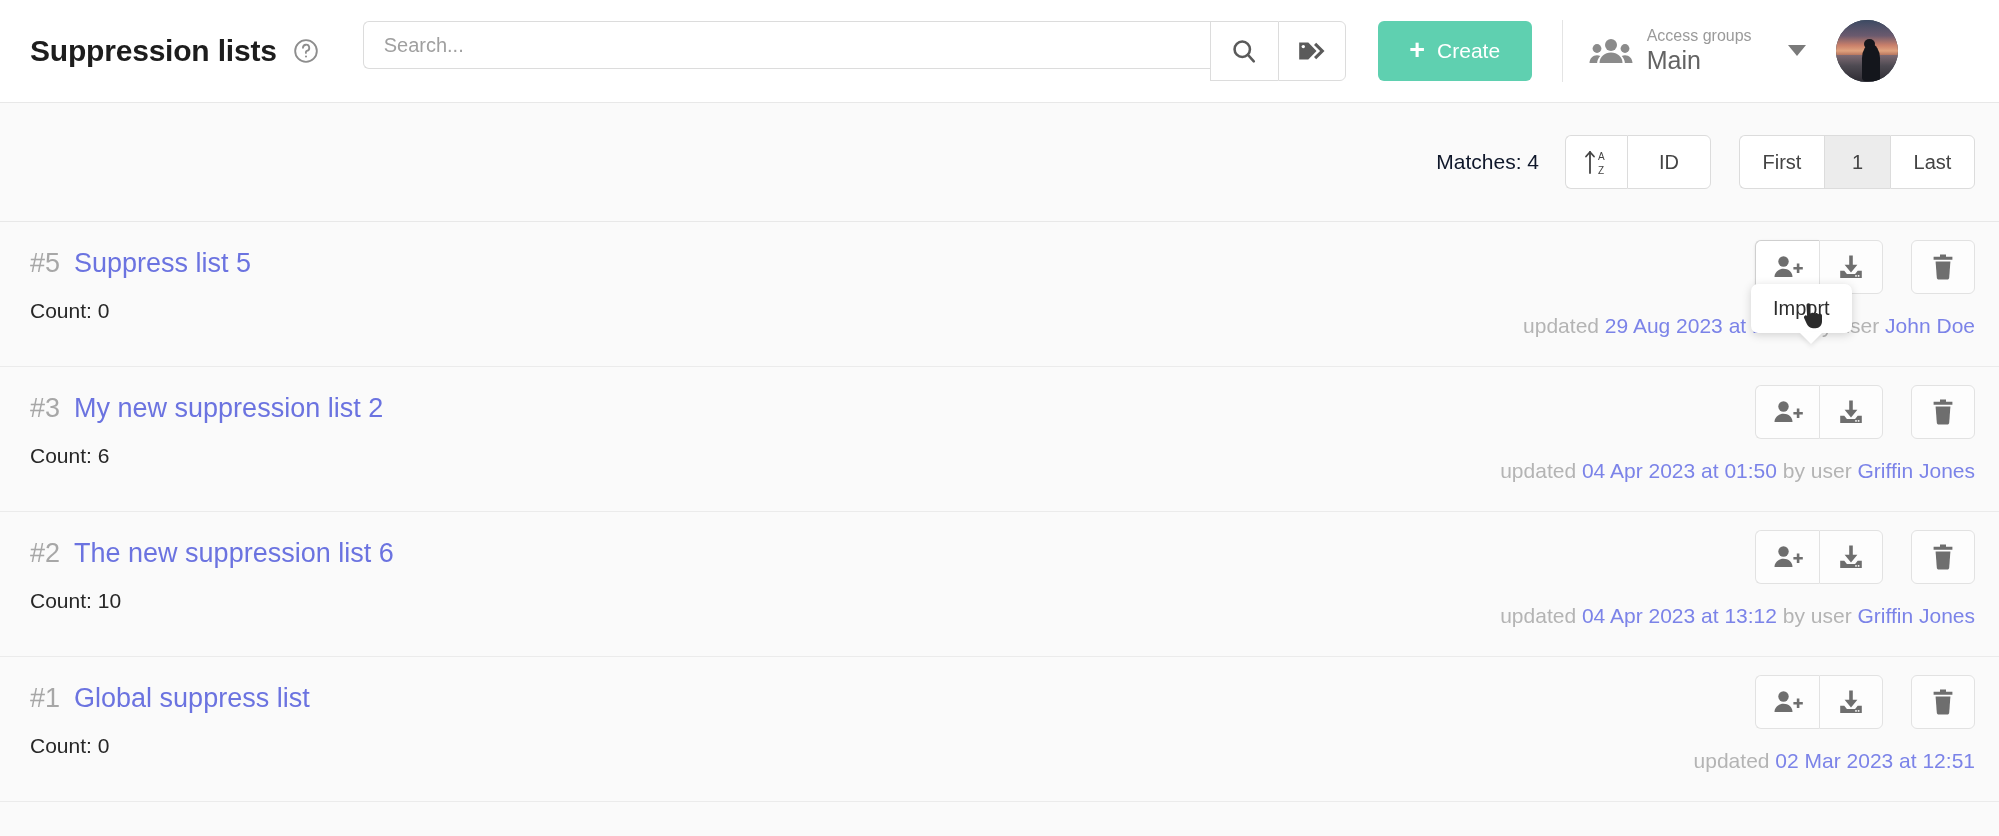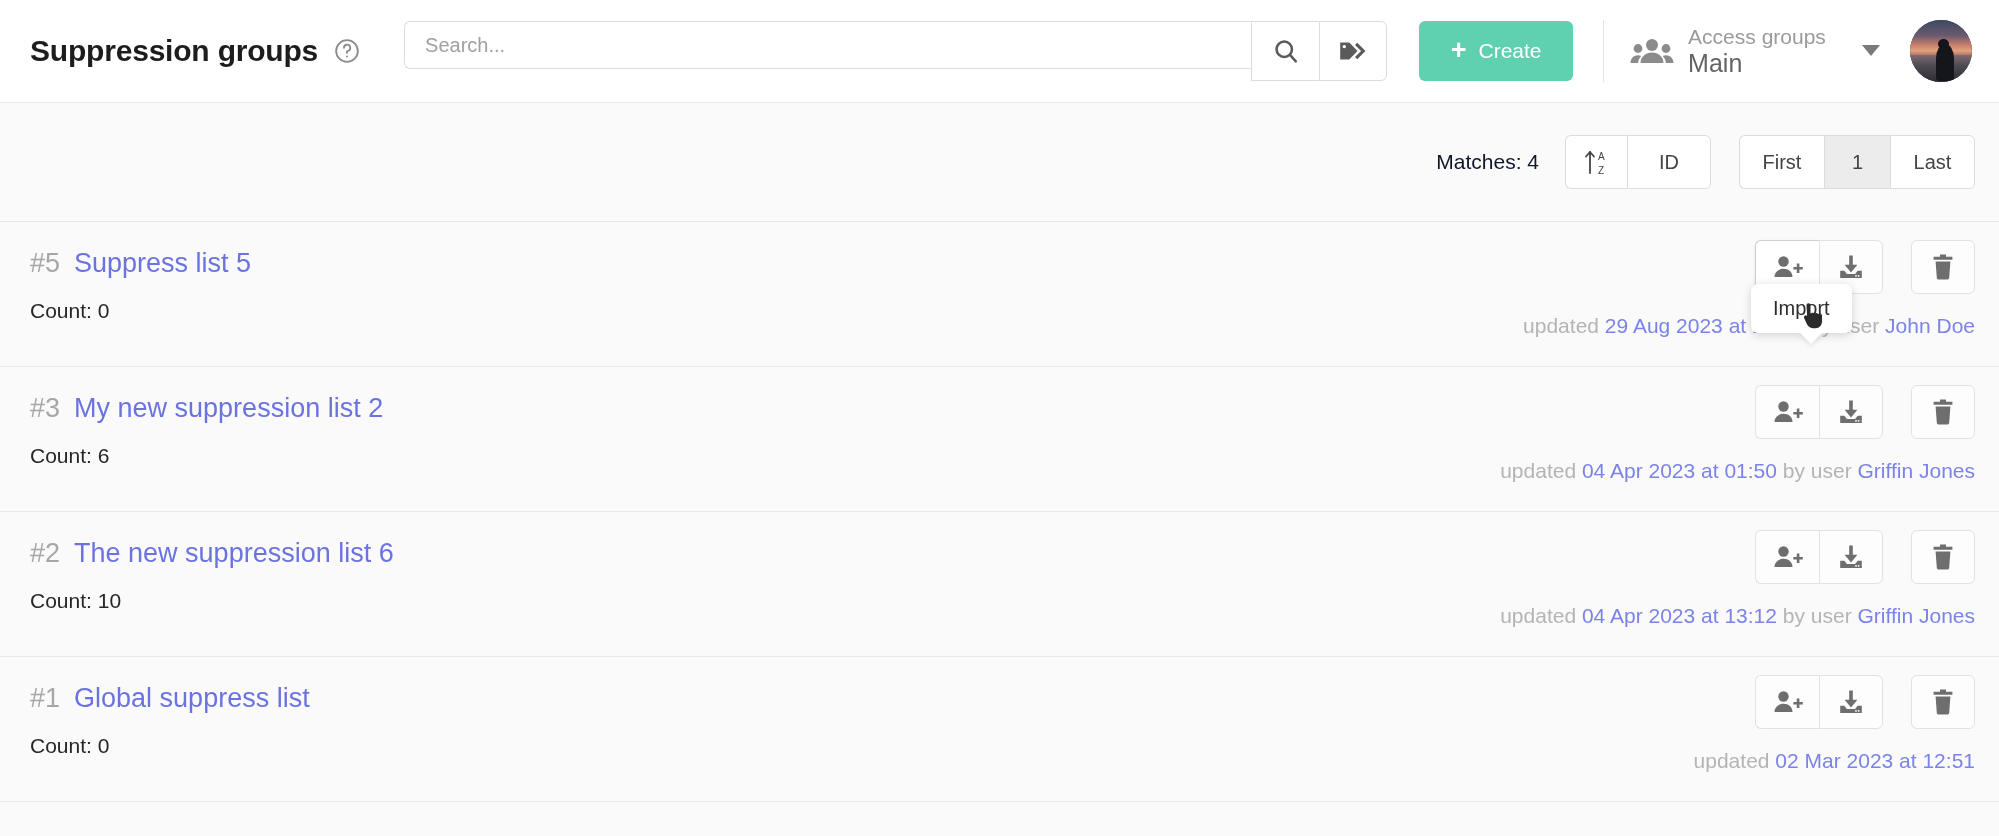--- a/index.html
+++ b/index.html
@@ -99,21 +99,21 @@
 
   .access-group {
     display: flex;
     align-items: center;
     margin-left: 26px;
     cursor: pointer;
     gap: 14px;
   }
   .group-icon { color: #8b8b8b; display:flex; align-items:center; }
   .ag-text { display: flex; flex-direction: column; line-height: 1.05; }
-  .ag-label { font-size: 21px; color: #9a9a9a; text-align: center; }
+  .ag-label { font-size: 16px; color: #9a9a9a; text-align: center; }
   .ag-value { font-size: 25px; color: #636363; margin-top: 2px; }
   .ag-caret {
     margin-left: 22px;
     width: 0; height: 0;
     border-left: 9px solid transparent;
     border-right: 9px solid transparent;
     border-top: 11px solid #7a7a7a;
     align-self: center;
   }
 
@@ -284,21 +284,21 @@
     width: 26px; height: 30px;
     z-index: 40;
     pointer-events: none;
   }
 </style>
 </head>
 <body>
 
 <div class="header">
 
-  <div class="page-title">Suppression groups</div>
+  <div class="page-title">Suppression lists</div>
 
   <div class="help-icon">
     <svg width="26" height="26" viewBox="0 0 24 24" fill="none" stroke="currentColor" stroke-width="1.7">
       <circle cx="12" cy="12" r="10"></circle>
       <path d="M9.2 9.1a2.9 2.9 0 1 1 3.6 2.8c-.6.2-.9.7-.9 1.3v.6" stroke-linecap="round"></path>
       <circle cx="12" cy="17.1" r="0.95" fill="currentColor" stroke="none"></circle>
     </svg>
   </div>
 
   <div class="search-wrap">

